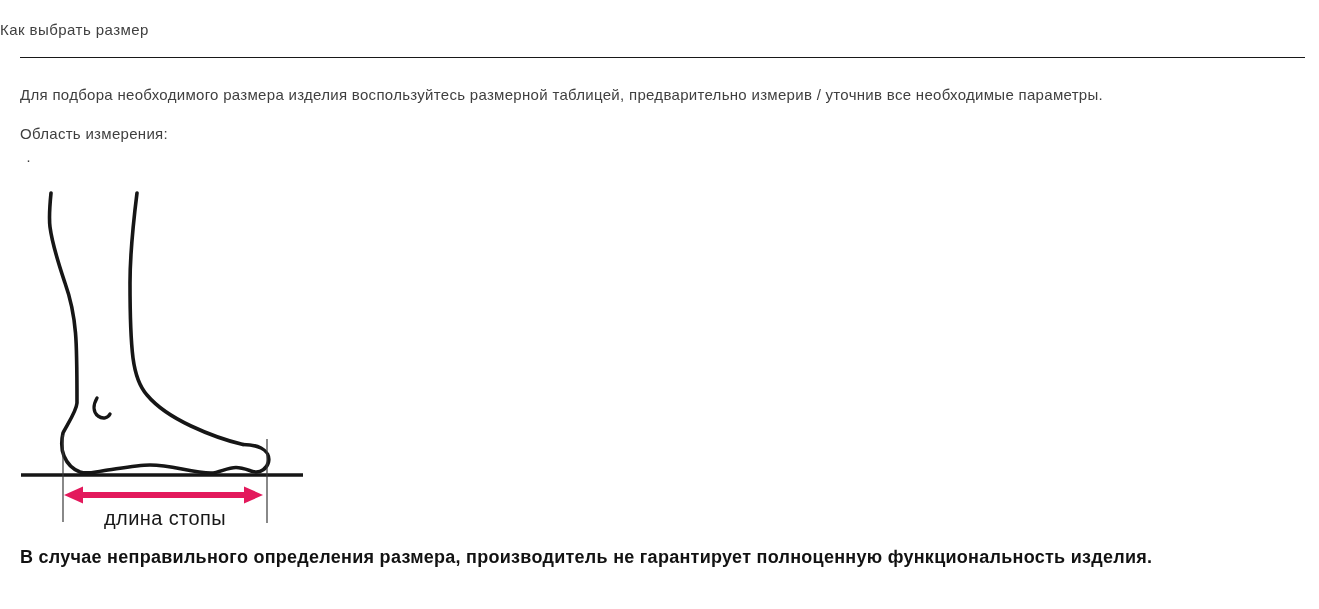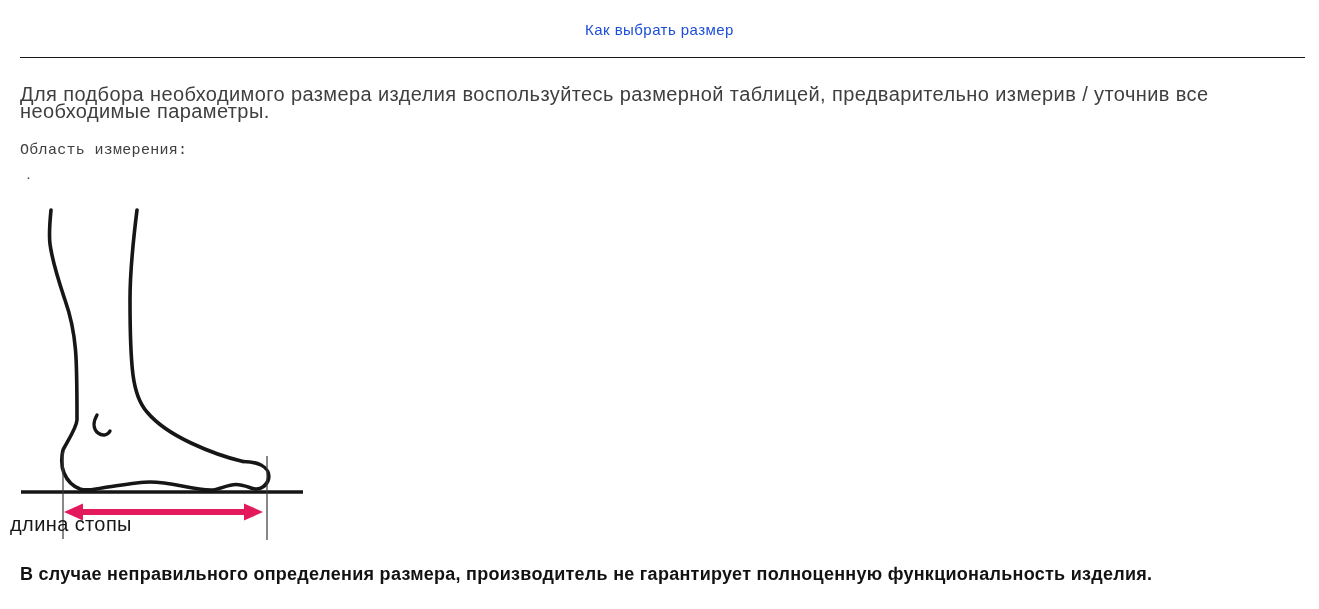--- a/index.html
+++ b/index.html
@@ -12,46 +12,45 @@
   }
   .page {
     width: 1319px;
     min-height: 609px;
     background: #ffffff;
     overflow: hidden;
   }
   .page-title {
     margin: 0;
     padding-top: 21px;
-    text-align: center;
+    text-align: left;
     font-size: 15px;
     font-weight: 400;
     letter-spacing: 0.03em;
-    color: #1d4ed8;
+    color: #404040;
     line-height: 17px;
   }
   .divider {
     border: none;
     border-top: 1.6px solid #181818;
     margin: 19px 14px 0 20px;
   }
   .intro-text {
     margin: 28px 20px 0 20px;
-    font-size: 20px;
+    font-size: 15px;
     letter-spacing: 0.02em;
     line-height: 17px;
     color: #3f3f3f;
   }
   .area-heading {
     margin: 22px 20px 0 20px;
     font-size: 15px;
     letter-spacing: 0.02em;
     line-height: 17px;
     color: #3f3f3f;
-    font-family: Liberation Mono, monospace;
   }
   .measure-list {
     margin: 9px 20px 0 26px;
   }
   .measure-item {
     display: flex;
     align-items: baseline;
     gap: 9px;
     font-size: 15px;
     letter-spacing: 0.02em;
@@ -68,23 +67,24 @@
     height: 344px;
     margin: 22px 0 0 10px;
   }
   .figure svg {
     display: block;
     width: 306px;
     height: 335px;
   }
   .figure-label {
     position: absolute;
-    top: 306px;
+    top: 317px;
     left: 0;
     width: 100%;
+    text-align: center;
     font-size: 20px;
     letter-spacing: 0.02em;
     color: #171717;
     line-height: 22px;
   }
   .disclaimer {
     margin: 14px 20px 0 20px;
     font-size: 18px;
     font-weight: 700;
     letter-spacing: 0.015em;

